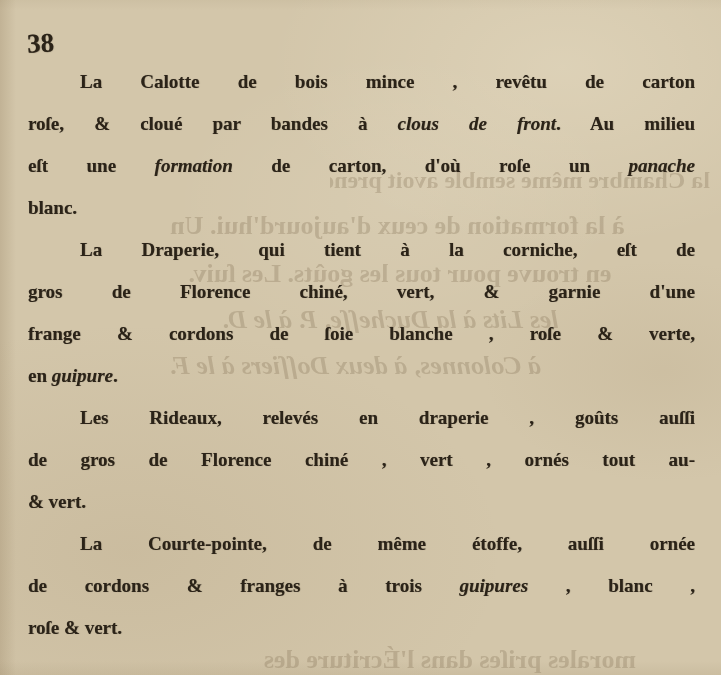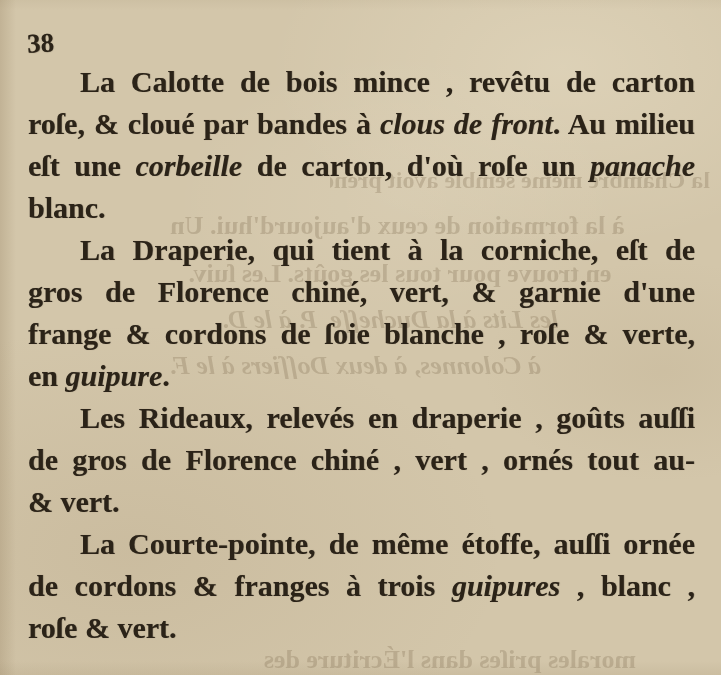--- a/index.html
+++ b/index.html
@@ -37,21 +37,21 @@
     position: absolute;
     left: 28px;
     top: 61px;
     width: 667px;
     color: var(--ink, #2b2318);
   }
 
   .line {
     height: 42px;
     line-height: 42px;
-    font-size: 30px;
+    font-size: 19px;
     font-weight: 700;
     overflow: hidden;
     text-shadow: 0.4px 0.4px 0.7px rgba(43,35,24,0.45);
     white-space: normal;
   }
   .line.just {
     text-align: justify;
     text-align-last: justify;
   }
   .line.indent { text-indent: 52px; }
@@ -86,21 +86,21 @@
       <div class="bleed-line" style="top: 258px; left: 85px; width: 630px; font-size: 26px;">en trouve pour tous les goûts. Les ſuiv.</div>
       <div class="bleed-line it" style="top: 304px; left: 70px; width: 640px; font-size: 26px;">les Lits à la Ducheſſe, P. à le D.</div>
       <div class="bleed-line it" style="top: 350px; left: 35px; width: 640px; font-size: 26px;">à Colonnes, à deux Doſſiers à le F.</div>
       <div class="bleed-line" style="top: 644px; left: 185px; width: 530px; font-size: 26px;">morales priſes dans l'Écriture des</div>
     </div>
   <div class="page-number">38</div>
   <div class="text-block">
       <div>
         <div class="line just indent"><span>La Calotte de bois mince , revêtu de carton</span></div>
         <div class="line just"><span>roſe, &amp; cloué par bandes à </span><span class="seg-italic">clous de front</span><span>. Au milieu</span></div>
-        <div class="line just"><span>eſt une </span><span class="seg-italic">corbeille</span><span> de carton, d'où roſe un </span><span class="seg-italic">panache</span></div>
+        <div class="line just"><span>eſt une </span><span class="seg-italic">formation</span><span> de carton, d'où roſe un </span><span class="seg-italic">panache</span></div>
         <div class="line"><span>blanc.</span></div>
       </div>
       <div>
         <div class="line just indent"><span>La Draperie, qui tient à la corniche, eſt de</span></div>
         <div class="line just"><span>gros de Florence chiné, vert, &amp; garnie d'une</span></div>
         <div class="line just"><span>frange &amp; cordons de ſoie blanche , roſe &amp; verte,</span></div>
         <div class="line"><span>en </span><span class="seg-italic">guipure</span><span>.</span></div>
       </div>
       <div>
         <div class="line just indent"><span>Les Rideaux, relevés en draperie , goûts auſſi</span></div>

